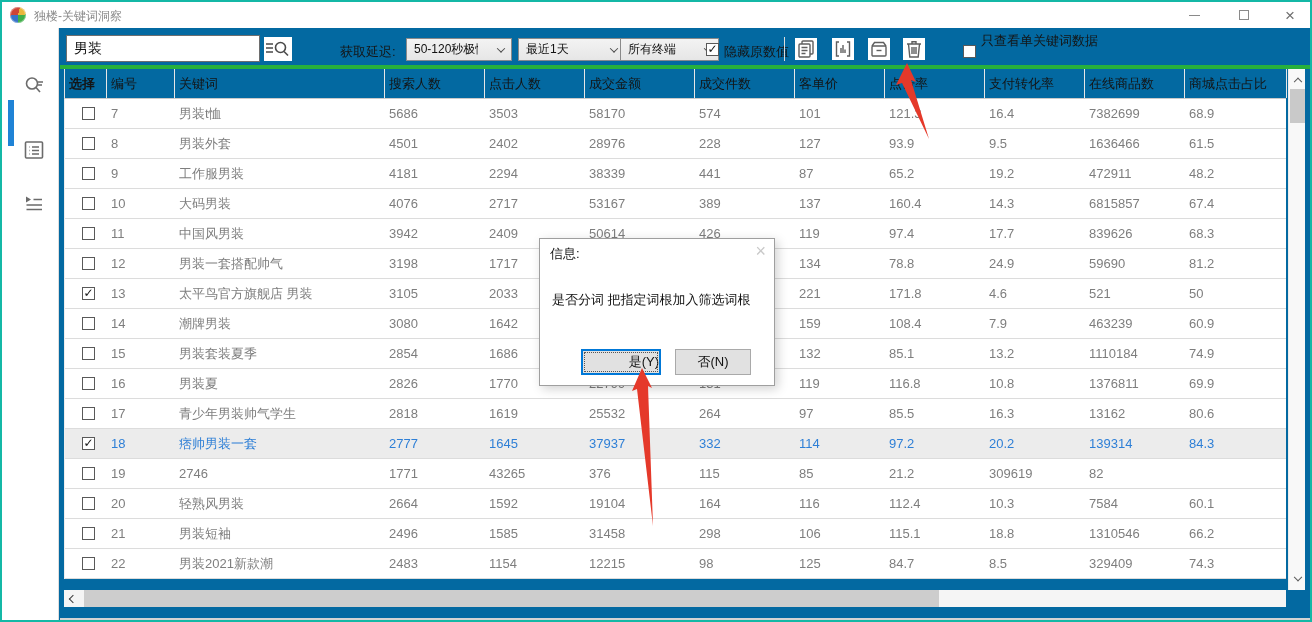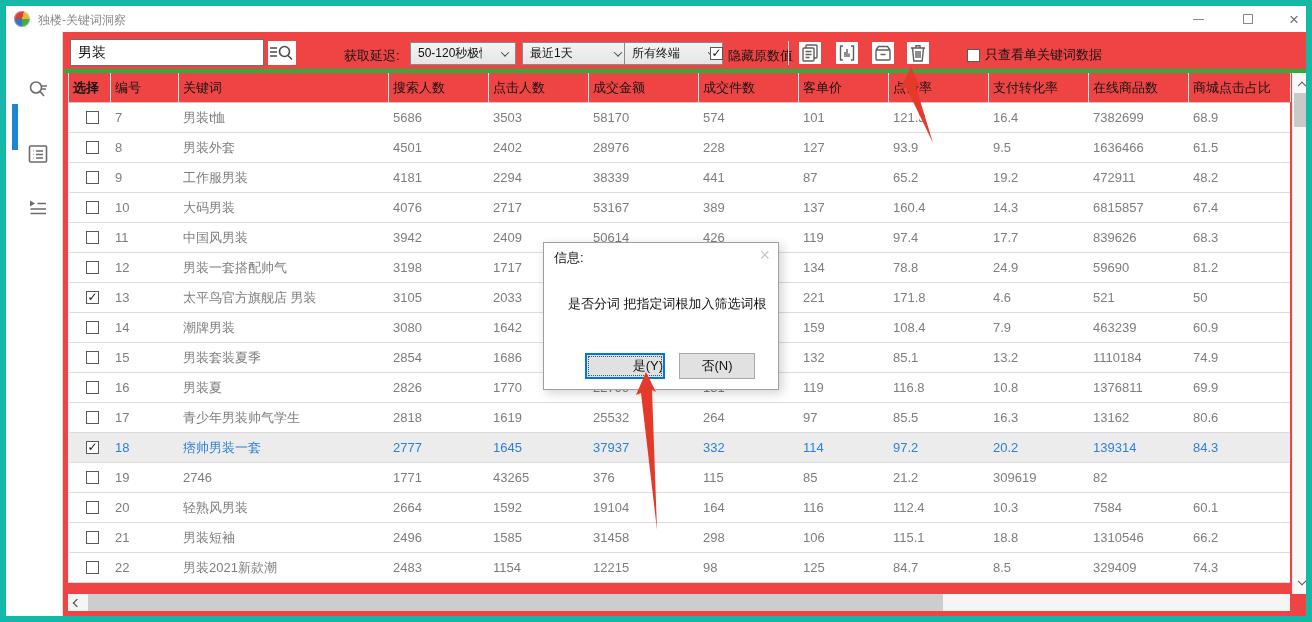--- a/index.html
+++ b/index.html
@@ -1,18 +1,18 @@
 <!DOCTYPE html>
 <html><head>
 <meta charset="utf-8">
 <style>
   * { margin:0; padding:0; box-sizing:border-box; }
   body { font-family:"Liberation Sans","DejaVu Sans",sans-serif; background:#f0f0f0; }
-  .window { position:relative; width:1312px; height:622px; background:#ef4444;
-            border:6px solid #14b8a6; overflow:hidden; }
+  .window { position:relative; width:1312px; height:622px; background:#0369a1;
+            border:2px solid #14b8a6; overflow:hidden; }
 
   
   .titlebar { position:absolute; left:0; top:0; right:0; height:26px; background:#fff; }
   .app-icon { position:absolute; left:8px; top:5px; width:16px; height:16px; border-radius:50%;
               background:conic-gradient(from -40deg,#cf4436 0 15%,#e9b63b 15% 35%,#3fae49 35% 62%,#3873c9 62% 85%,#cf4436 85% 100%);
               box-shadow:inset 0 0 0 1px rgba(255,255,255,.35); }
   .win-title { position:absolute; left:32px; top:6px; font-size:12px; color:#8a8a8a; }
   .win-btn { position:absolute; top:0; width:40px; height:26px; display:flex; align-items:center; justify-content:center; }
   .btn-min { left:1172px; } .btn-max { left:1222px; } .btn-close { left:1268px; }
   .glyph-min { width:11px; height:1px; background:#8a8a8a; display:inline-block; }
@@ -36,21 +36,21 @@
             display:flex; align-items:center; padding:0 7px;gap:20px; }
   .sel-delay { left:404px; width:106px; } .sel-range { left:516px; width:107px; } .sel-term { left:618px; width:99px; }
   .select .sel-text { flex:1; white-space:nowrap; overflow:hidden; }
   .chev { display:inline-block; width:6px; height:6px; border-right:1.5px solid #4a4a4a; border-bottom:1.5px solid #4a4a4a; }
   .chev.down { transform:rotate(45deg) translate(-1px,-1px); }
   .checkbox { width:13px; height:13px; border:1px solid #595959; background:#fff; display:inline-block;
               font-size:12px; line-height:11px; text-align:center; color:#111; font-weight:bold; overflow:hidden; }
   .cb-hide { position:absolute; left:704px; top:41px; }
   .lbl-hide { left:722px; }
   .cb-single { position:absolute; left:961px; top:43px; }
-  .lbl-single { left:979px; top:40px; }
+  .lbl-single { left:979px; top:30px; }
   .tb-divider { position:absolute; left:782px; top:35px; width:1px; height:24px; background:#dcdcdc; }
   .tool-icon { position:absolute; top:36px; width:22px; height:22px; background:#fff; border:none; cursor:pointer; padding:0; }
   .ic-copy { left:793px; } .ic-chart { left:830px; } .ic-archive { left:866px; } .ic-trash { left:901px; }
 
   .green-line { position:absolute; left:58px; right:0; top:63px; height:4px; background:#27b03c; }
 
   
   .thead, .trow { display:grid;
     grid-template-columns:42px 68px 210px 100px 100px 110px 100px 90px 100px 100px 100px 102px; }
   .thead { position:absolute; left:62px; top:67px; width:1222px; height:30px;
@@ -75,21 +75,21 @@
   .hs-left { position:absolute; left:0; top:0; width:18px; height:17px; display:flex; align-items:center; justify-content:center; background:#f5f5f5; }
   .chev.lf { transform:rotate(135deg); border-color:#3c3c3c; }
   .hs-thumb { position:absolute; left:20px; top:0; width:855px; height:17px; background:#cdcdcd; }
   .bottom-strip { position:absolute; left:58px; top:616px; width:1254px; height:5px; background:#d4d4d4; }
 
   
   .dialog { position:absolute; left:537px; top:236px; width:236px; height:148px; background:#fff;
             border:1px solid #9f9f9f; box-shadow:3px 3px 10px rgba(0,0,0,.18); z-index:50; }
   .dlg-title { position:absolute; left:10px; top:6px; font-size:13px; color:#111; }
   .dlg-close { position:absolute; right:8px; top:2px; font-size:18px; color:#c9c9c9; cursor:pointer; line-height:1.2; }
-  .dlg-msg { position:absolute; left:24px; top:52px; font-size:13px; color:#111; white-space:nowrap; }
+  .dlg-msg { position:absolute; left:12px; top:52px; font-size:13px; color:#111; white-space:nowrap; }
   .dlg-btn { position:absolute; top:110px; height:26px; background:#e1e1e1; font-size:13px; color:#111;
              font-family:inherit; cursor:pointer; }
   .btn-yes { left:41px; width:80px; border:2px solid #0078d7; outline:1px dotted #555; outline-offset:-4px;text-align:right; }
   .btn-no { left:135px; width:76px; border:1px solid #a9a9a9;text-align:center; }
 
   .arrows { position:absolute; left:0; top:0; width:1312px; height:622px; z-index:100; pointer-events:none; }
   svg.icon { display:block; }
 </style>
 </head>
 <body>

